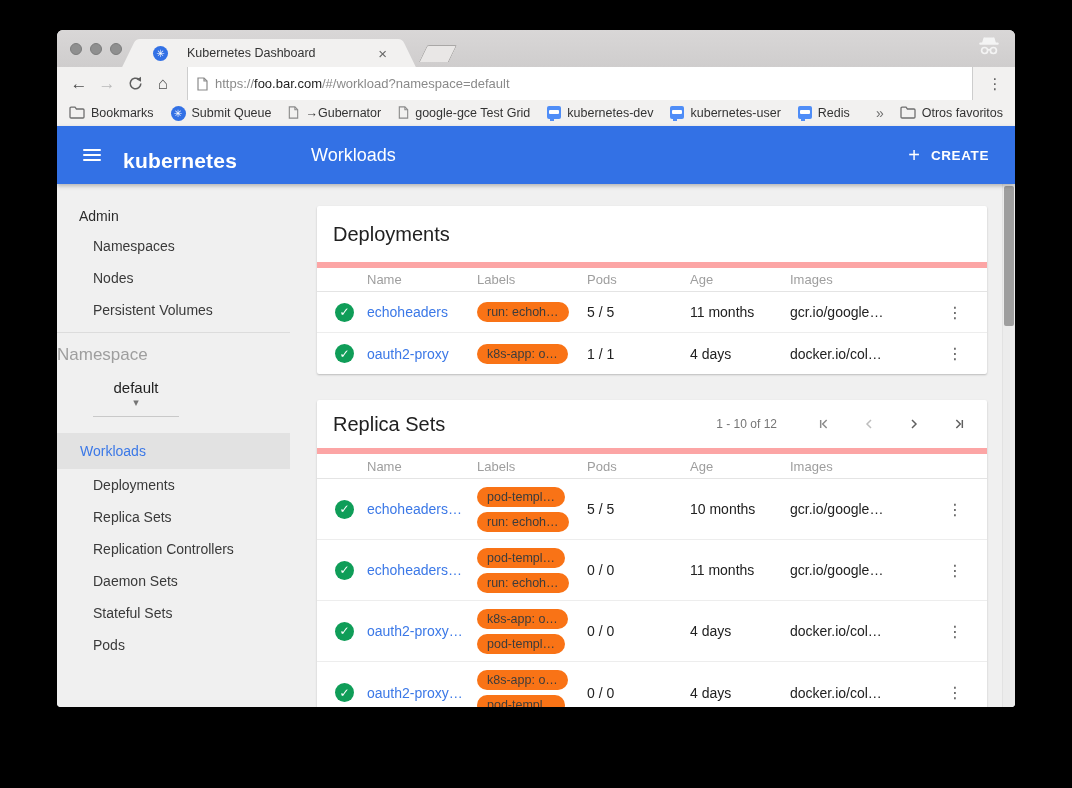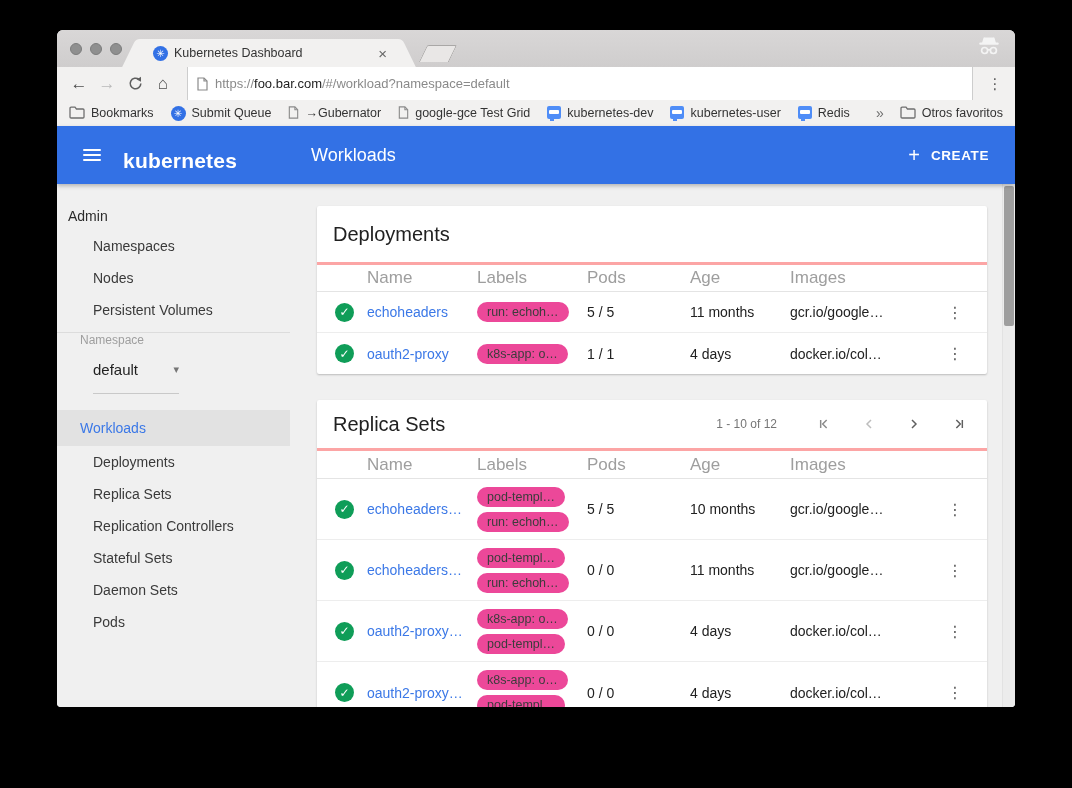--- a/index.html
+++ b/index.html
@@ -14,21 +14,21 @@
 
   
   .titlebar { position:relative; height:37px; background:linear-gradient(#d9d7d7,#cfcdcd); flex:none; }
   .lights { position:absolute; left:13px; top:13px; display:flex; gap:8px; }
   .light { width:12px; height:12px; border-radius:50%; background:#8f8f8f; border:1px solid #7c7c7c; }
   .tab { position:absolute; left:84px; bottom:0; width:256px; height:28px; background:#f2f1f0;
          display:flex; align-items:center; padding:0 6px 0 12px; }
   .tab::before, .tab::after { content:""; position:absolute; bottom:0; width:24px; height:100%; background:#f2f1f0; }
   .tab::before { left:-12px; transform:skewX(-26deg); border-radius:4px 0 0 0; }
   .tab::after  { right:-12px; transform:skewX(26deg); border-radius:0 4px 0 0; }
-  .tab-title { font-size:12.5px; color:#333; margin-left:6px; flex:1; white-space:nowrap; overflow:hidden; }
+  .tab-title { font-size:12.5px; color:#333; margin-left:19px; flex:1; white-space:nowrap; overflow:hidden; }
   .tab-close { font-size:15px; color:#666; padding:0 4px; position:relative; z-index:2; cursor:default; }
   .k8s-badge { width:15px; height:15px; border-radius:50%; background:var(--accent,#3371e5); color:#fff;
                display:inline-flex; align-items:center; justify-content:center; font-size:10px; flex:none; position:relative; z-index:2;}
   .newtab { position:absolute; left:366px; bottom:5px; width:30px; height:17px; background:#e9e7e6;
             border:1px solid #a9a7a6; transform:skewX(-26deg); border-bottom:none; border-radius:2px 2px 0 0; }
   .incognito { position:absolute; right:14px; top:5px; }
 
   
   .navbar { height:33px; background:#f2f1f0; display:flex; align-items:center; padding:0 10px; flex:none; gap:4px; }
   .navbtn { width:24px; text-align:center; font-size:17px; color:#4e4e4e; }
@@ -59,56 +59,56 @@
   .pagetitle { margin-left:74px; font-size:18px; font-weight:400; }
   .create-btn { margin-left:auto; margin-right:26px; display:flex; align-items:center; gap:11px; }
   .create-plus { font-size:20px; font-weight:400; line-height:1; }
   .create-label { font-size:13.5px; font-weight:bold; letter-spacing:.6px; }
 
   
   .appbody { flex:1; display:flex; overflow:hidden; background:#f0f0f0; }
 
   
   .sidebar { width:233px; flex:none; padding-top:18px; font-size:14px; color:#3a3a3a; }
-  .side-admin { height:28px; line-height:28px; padding-left:11px; color:#2b2b2b; font-weight:500; }
+  .side-admin { height:28px; line-height:28px; padding-left:22px; color:#2b2b2b; font-weight:500; }
   .side-item { height:32px; line-height:32px; padding-left:36px; cursor:default; }
   .side-divider { border-top:1px solid #dcdcdc; margin:6px 0 0 0; }
-  .ns-label { margin-top:0; padding-left:23px; font-size:12px; color:#9e9e9e; }
+  .ns-label { margin-top:12px; font-size:17px; color:#9e9e9e; }
   .ns-select { margin:14px 4px 0 36px; width:86px; display:flex; align-items:center; justify-content:space-between;
-               border-bottom:1px solid #c9c9c9; padding-bottom:15px; font-size:15px; color:#1f1f1f; }
+               border-bottom:1px solid #c9c9c9; padding-bottom:7px; font-size:15px; color:#1f1f1f;flex-direction:column; }
   .ns-caret { color:#757575; font-size:11px; }
   .side-selected { margin-top:16px; height:36px; line-height:36px; padding-left:23px;
                    background:#e2e2e2; color:var(--link,#3b78e7); }
 
   
   .content { flex:1; padding:22px 0 0 27px; overflow:hidden; }
   .card { width:670px; background:#fff; border-radius:2px; box-shadow:0 1px 2px rgba(0,0,0,.22); }
   .card + .card { margin-top:26px; }
   .card-titlebar { display:flex; align-items:center; padding:0 16px; }
   .card1 .card-titlebar { height:56px; }
   .card2 .card-titlebar { height:48px; }
   .card-title { font-size:20px; color:#212121; }
   .pager { margin-left:auto; display:flex; align-items:center; gap:21px; }
   .pager-range { font-size:12px; color:#757575; margin-right:14px; }
   .pager-btn { width:24px; height:24px; display:flex; align-items:center; justify-content:center; }
 
   .grid { display:grid; grid-template-columns:32px 110px 110px 103px 100px 1fr 40px;
           align-items:center; padding-left:18px; padding-right:12px; }
-  .thead { border-top:3px solid #fca5a5; border-bottom:1px solid #e4e4e4; color:#9e9e9e; font-size:17px; }
+  .thead { border-top:6px solid #fca5a5; border-bottom:1px solid #e4e4e4; color:#9e9e9e; font-size:13px; }
   .card1 .thead { height:30px; }
   .card2 .thead { height:31px; }
   .trow { border-bottom:1px solid #ededed; font-size:14px; color:#212121; }
   .card1 .trow { height:41px; }
   .card2 .trow { height:61px; }
   .trow:last-child { border-bottom:none; }
   .status-ok { width:19px; height:19px; border-radius:50%; background:var(--green,#0f9d58); color:#fff;
                display:inline-flex; align-items:center; justify-content:center; font-size:12px; font-weight:bold; }
   .name-link { color:var(--link,#3b78e7); text-decoration:none; font-size:14px; white-space:nowrap; overflow:hidden; }
   .labels-cell { display:flex; flex-direction:column; align-items:flex-start; gap:5px; padding-right:8px; }
-  .chip { background:#ec4899; border-radius:10px; padding:3px 10px; font-size:12.5px; color:#3c3c3c;
+  .chip { background:#f97316; border-radius:10px; padding:3px 10px; font-size:12.5px; color:#3c3c3c;
           max-width:100px; white-space:nowrap; overflow:hidden; }
   .row-menu { color:#616161; font-size:16px; text-align:center; }
 
   
   .scrollbar { width:13px; flex:none; background:#ececec; border-left:1px solid #e2e2e2; position:relative; }
   .scroll-thumb { position:absolute; top:2px; left:1px; right:1px; height:140px; background:#9e9e9e; border-radius:2px; }
 
   svg { display:block; }
 </style>
 </head>
@@ -236,22 +236,22 @@
         <div class="side-divider"></div>
         <div class="ns-label">Namespace</div>
         <div class="ns-select">
           <span>default</span>
           <span class="ns-caret">▾</span>
         </div>
         <div class="side-selected">Workloads</div>
         <div class="side-item">Deployments</div>
         <div class="side-item">Replica Sets</div>
         <div class="side-item">Replication Controllers</div>
+        <div class="side-item">Daemon Sets</div>
         <div class="side-item">Stateful Sets</div>
-        <div class="side-item">Daemon Sets</div>
         <div class="side-item">Pods</div>
       </div>
 
       <div class="content">
 
         <div class="card card1">
           <div class="card-titlebar">
             <span class="card-title">Deployments</span>
           </div>
           <div class="grid thead">

